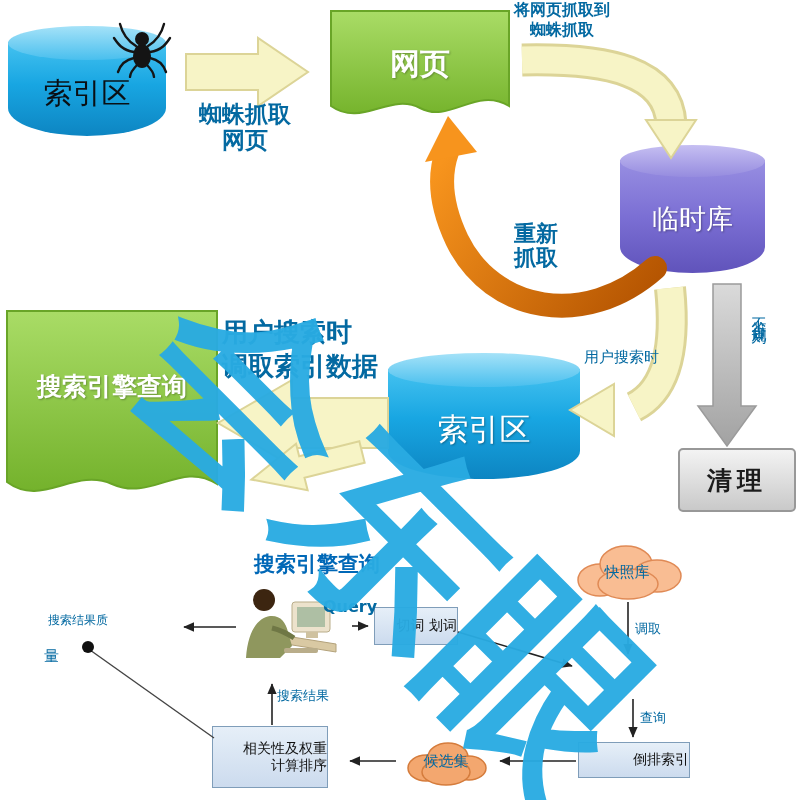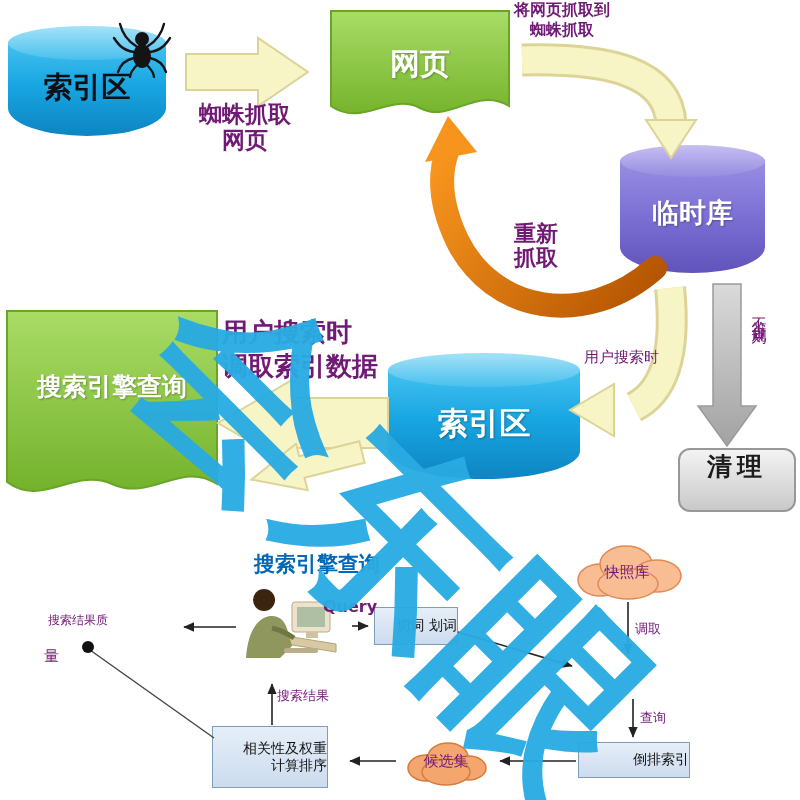--- a/index.html
+++ b/index.html
@@ -4,40 +4,40 @@
 <style>
   * { margin:0; padding:0; box-sizing:border-box; }
   html,body { width:800px; height:800px; background:#fff;
     font-family:"DejaVu Sans","Liberation Sans",sans-serif; }
   #canvas { position:relative; width:800px; height:800px; overflow:hidden; background:#fff; }
 
   
   .cyl { position:absolute; z-index:3; }
   .cyl .side { position:absolute; left:0; right:0; bottom:0; }
   .cyl .cap  { position:absolute; left:0; right:0; top:0; border-radius:50%; }
-  .cyl .lbl  { position:absolute; left:0; right:0; text-align:center; font-weight:bold; z-index:4; }
+  .cyl .lbl  { position:absolute; left:0; right:0; text-align:center; font-weight:normal; z-index:4;margin-top:6px; }
   .cyl.cyan .side { top:16px; background:linear-gradient(180deg,#45c2f0 0%,#18a6e2 45%,#0d85c2 100%);
     border-radius:0 0 50% 50% / 0 0 28px 28px; }
   .cyl.cyan .cap  { height:34px; background:linear-gradient(180deg,#a5e2f8,#49bfee); }
   .cyl.purple .side { top:15px; background:linear-gradient(180deg,#988fe2 0%,#7b6fd4 50%,#6053bb 100%);
     border-radius:0 0 50% 50% / 0 0 26px 26px; }
   .cyl.purple .cap  { height:32px; background:linear-gradient(180deg,#c6bff2,#968cdf); }
   .lbl.dark  { color:#0a0f14; }
   .lbl.light { color:#ffffff; text-shadow:1px 1px 2px rgba(0,0,0,.3); }
 
   
   .flowbox { position:absolute; z-index:3; background:linear-gradient(180deg,#e6eff8,#ccdbee);
     border:1px solid #7f9db9; display:flex; flex-direction:column; align-items:flex-end;
     justify-content:center; text-align:center; font-size:14px; color:#111; line-height:1.25; }
   .cleanbox { position:absolute; z-index:3; background:linear-gradient(180deg,#f3f3f3,#c9c9c9);
-    border:2px solid #989898; border-radius:12px; display:flex; 
+    border:2px solid #989898; border-radius:5px; display:flex; align-items:center;
     justify-content:center; font-size:25px; letter-spacing:5px; color:#1c1c1c; font-weight:600; }
 
   
-  .t { position:absolute; color:#701a75; z-index:10; }
+  .t { position:absolute; color:#0369a1; z-index:10; }
   .b { font-weight:bold; }
   .ctr { text-align:center;font-family:Liberation Serif, serif; }
   .doc-lbl { position:absolute; color:#fff; font-weight:bold; z-index:10; text-align:center;
     text-shadow:1px 1px 2px rgba(0,0,0,.28); }
   .vert { writing-mode:vertical-rl; letter-spacing:3px; }
 
   .dot { position:absolute; width:12px; height:12px; border-radius:50%; background:#101010; z-index:10; }
 
   .watermark { position:absolute; left:250px; top:248px; transform:rotate(45deg);
     transform-origin:0 0; font-size:205px; font-weight:bold; color:#29abe2;

